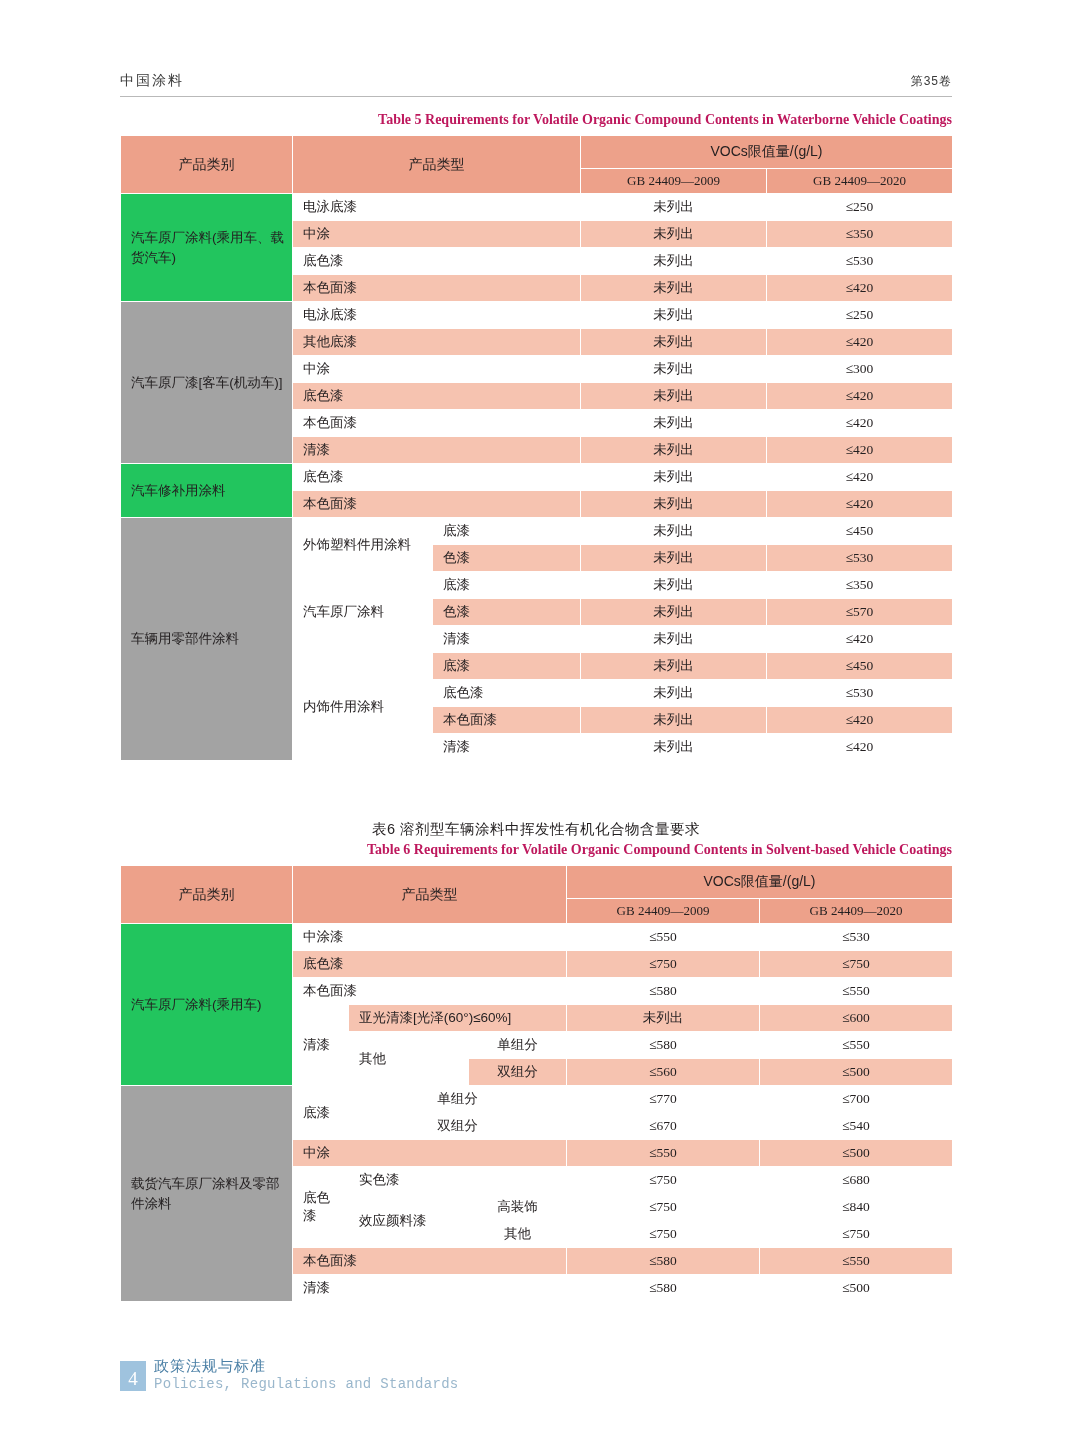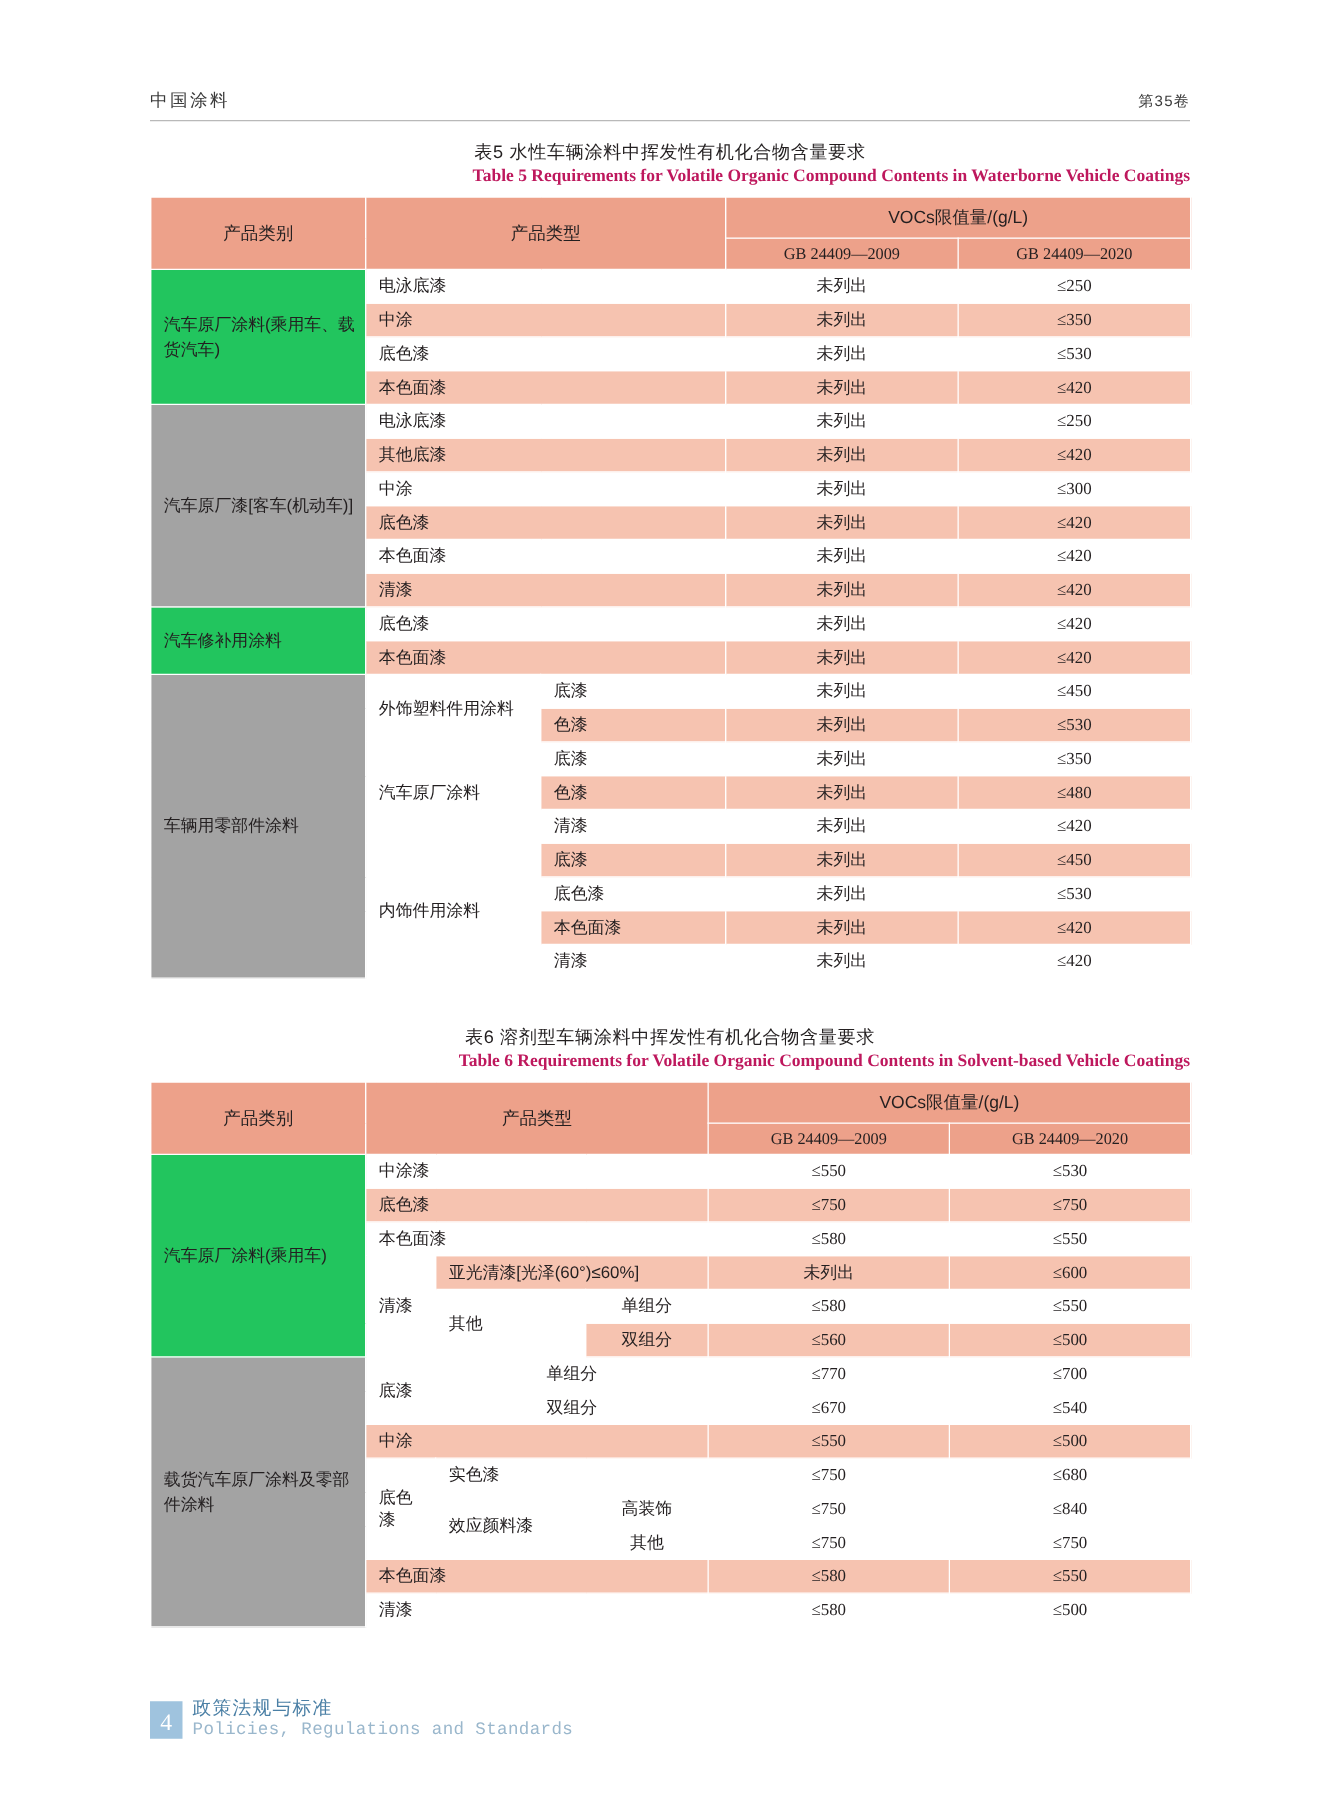--- a/index.html
+++ b/index.html
@@ -60,21 +60,20 @@
 <body>
 
 <div class="page">
 
   <div class="hdr">
     <div class="hdr-left">中国涂料</div>
     <div class="hdr-right">第35卷</div>
   </div>
 
   <div class="tbl-block" style="top:112px;">
-    <div class="cap-cn">表5  水性车辆涂料中挥发性有机化合物含量要求</div>
     <div class="cap-en">Table 5   Requirements for Volatile Organic Compound Contents in Waterborne Vehicle Coatings</div>
 
     <table>
       <colgroup>
         <col style="width:172px">
           <col style="width:140px">
           <col style="width:148px">
         <col style="width:186px">
           <col style="width:186px">
       </colgroup>
@@ -169,21 +168,21 @@
       </tr>
       <tr>
         <td class="white tl" rowspan="3">汽车原厂涂料</td>
         <td class="white tl">底漆</td>
         <td class="white num">未列出</td>
         <td class="white num">≤350</td>
       </tr>
       <tr>
         <td class="pink tl">色漆</td>
         <td class="pink num">未列出</td>
-        <td class="pink num">≤480</td>
+        <td class="pink num">≤570</td>
       </tr>
       <tr>
         <td class="white tl">清漆</td>
         <td class="white num">未列出</td>
         <td class="white num">≤420</td>
       </tr>
       <tr>
         <td class="white tl" rowspan="4">内饰件用涂料</td>
         <td class="pink tl">底漆</td>
         <td class="pink num">未列出</td>

